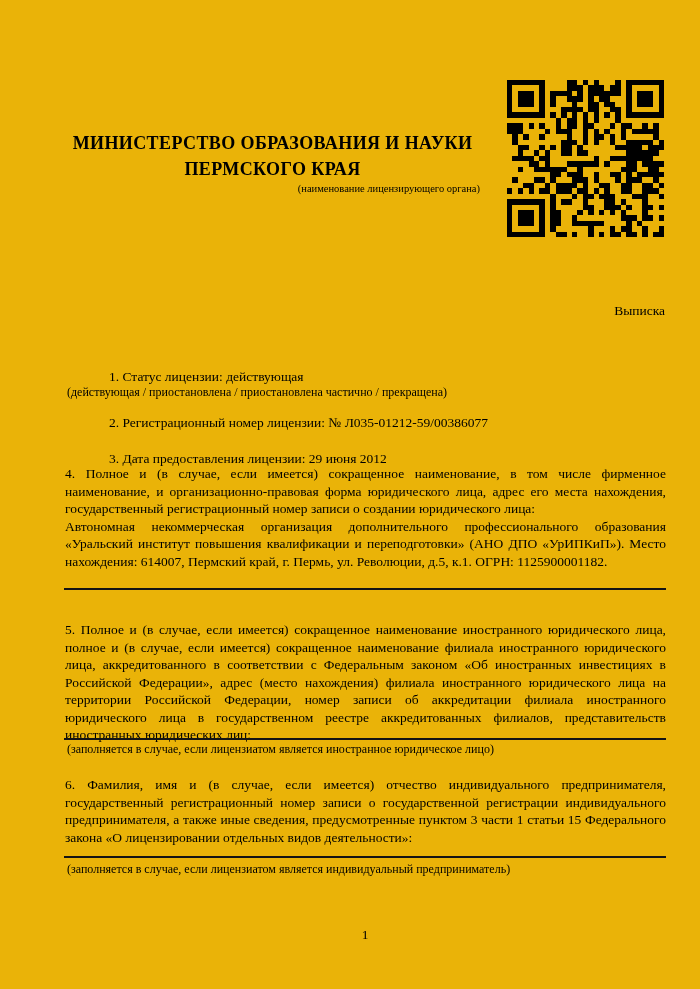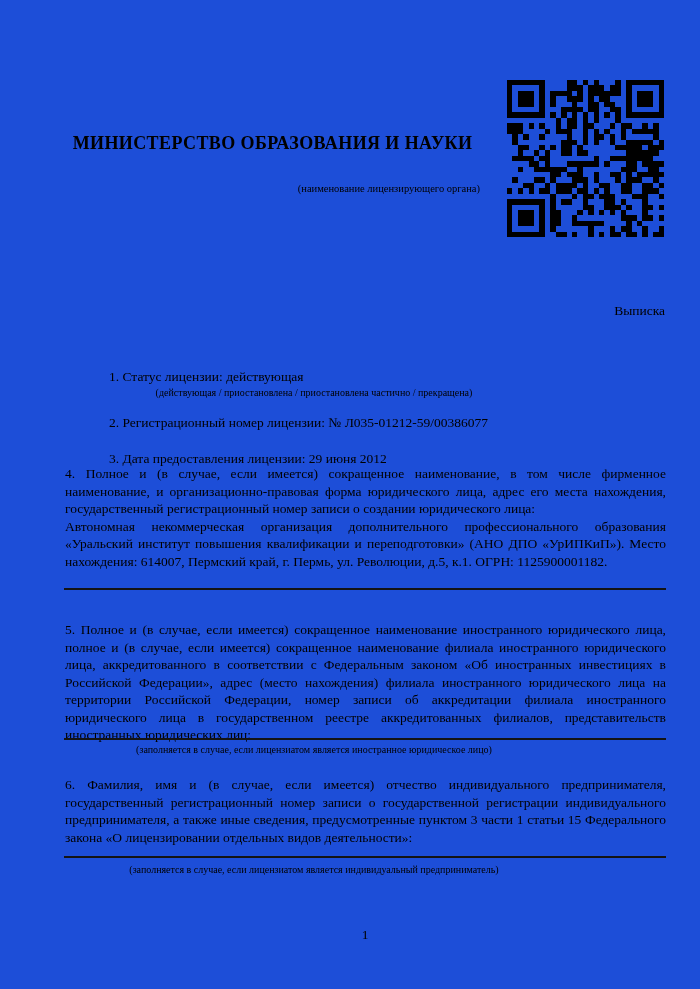--- a/index.html
+++ b/index.html
@@ -1,20 +1,20 @@
 <!DOCTYPE html>
 <html><head>
 <meta charset="utf-8">
 <style>
   html,body{margin:0;padding:0;background:#e8e8e8;}
   .page{
     position:relative;
     width:700px;height:989px;
     margin:0 auto;
-    background:#1d4ed8;
+    background:#eab308;
     color:#000;
     font-family:"Liberation Serif","DejaVu Serif",serif;
     overflow:hidden;
   }
   .abs{position:absolute;}
   .authority{
     left:65px;top:130px;width:415px;
     text-align:center;
     font-weight:bold;
     font-size:18px;line-height:26px;
@@ -39,41 +39,42 @@
     font-size:13.5px;line-height:17.5px;
     white-space:nowrap;
     margin-left:44px;
   }
   .para{
     left:65px;width:601px;
     font-size:13.5px;line-height:17.5px;
     text-align:justify;
   }
   .note{
-    left:53px;width:522px;
-    text-align:center;
-    font-size:10px;line-height:13px;
+    left:67px;width:522px;
+    text-align:left;
+    font-size:12px;line-height:13px;
   }
   .rule{
     left:64px;width:602px;height:0;
     border-top:2px solid #141414;
   }
   .page-number{
     left:65px;top:927px;width:600px;
     text-align:center;
     font-size:13.5px;line-height:16px;
   }
 </style>
 </head>
 <body>
 
 <div class="page">
 
   <div class="abs authority">
     <div>МИНИСТЕРСТВО ОБРАЗОВАНИЯ И НАУКИ</div>
+    <div>ПЕРМСКОГО КРАЯ</div>
   </div>
   <div class="abs authority-caption">(наименование лицензирующего органа)</div>
 
   <div class="abs qr">
     <svg id="qr-svg" viewBox="0 0 29 29" shape-rendering="crispEdges">
         <rect x="0" y="0" width="1" height="1"></rect>
         <rect x="1" y="0" width="1" height="1"></rect>
         <rect x="2" y="0" width="1" height="1"></rect>
         <rect x="3" y="0" width="1" height="1"></rect>
         <rect x="4" y="0" width="1" height="1"></rect>

